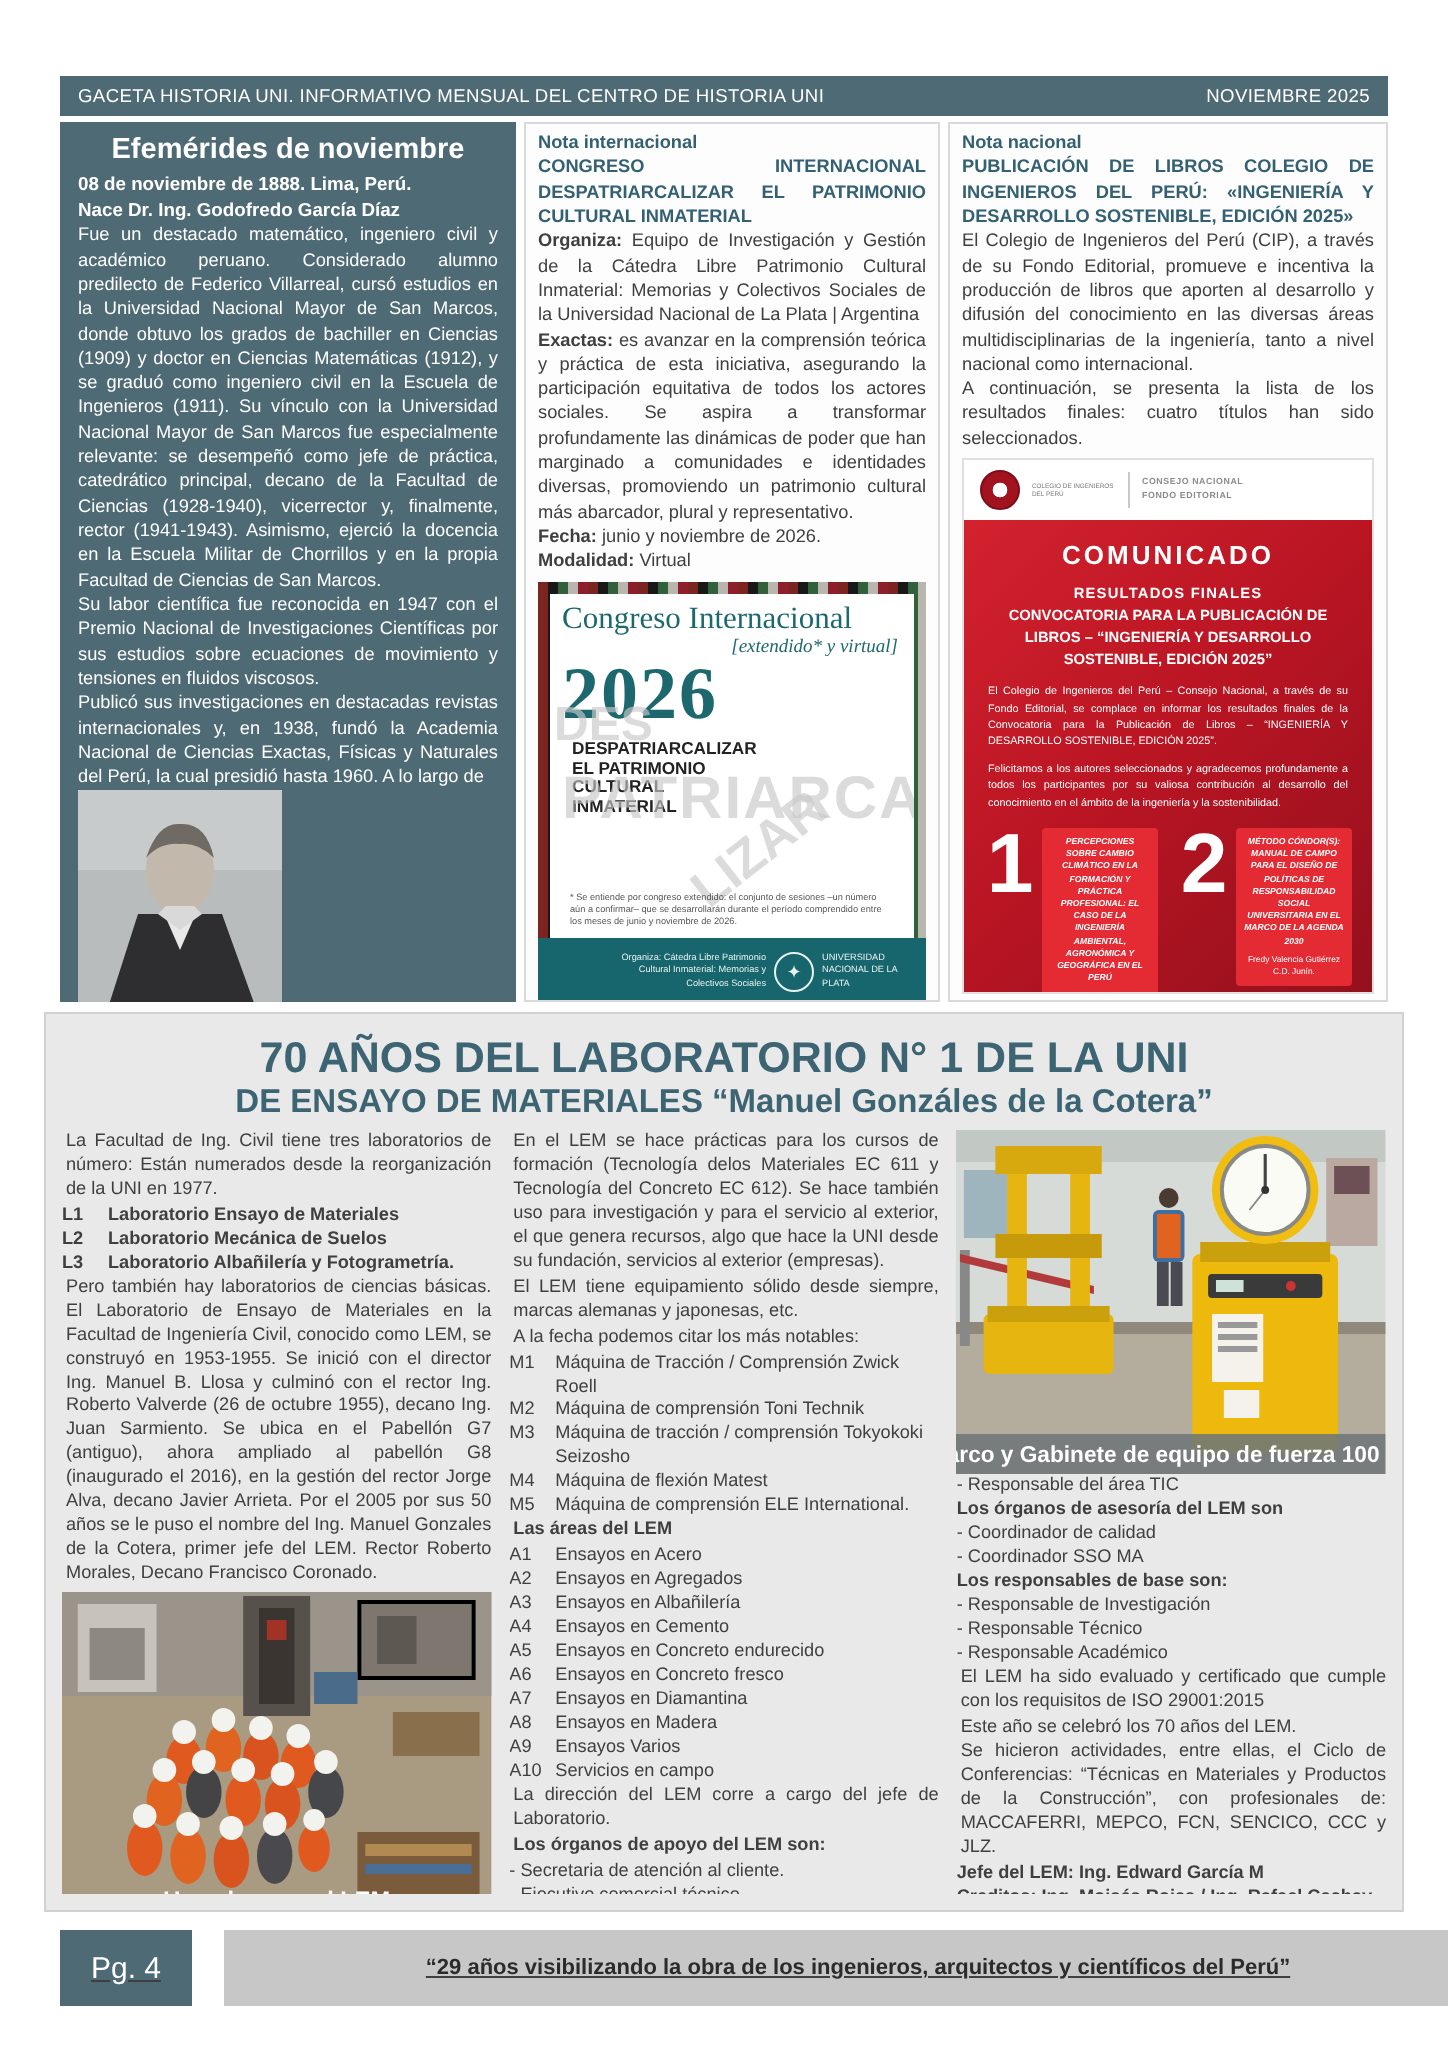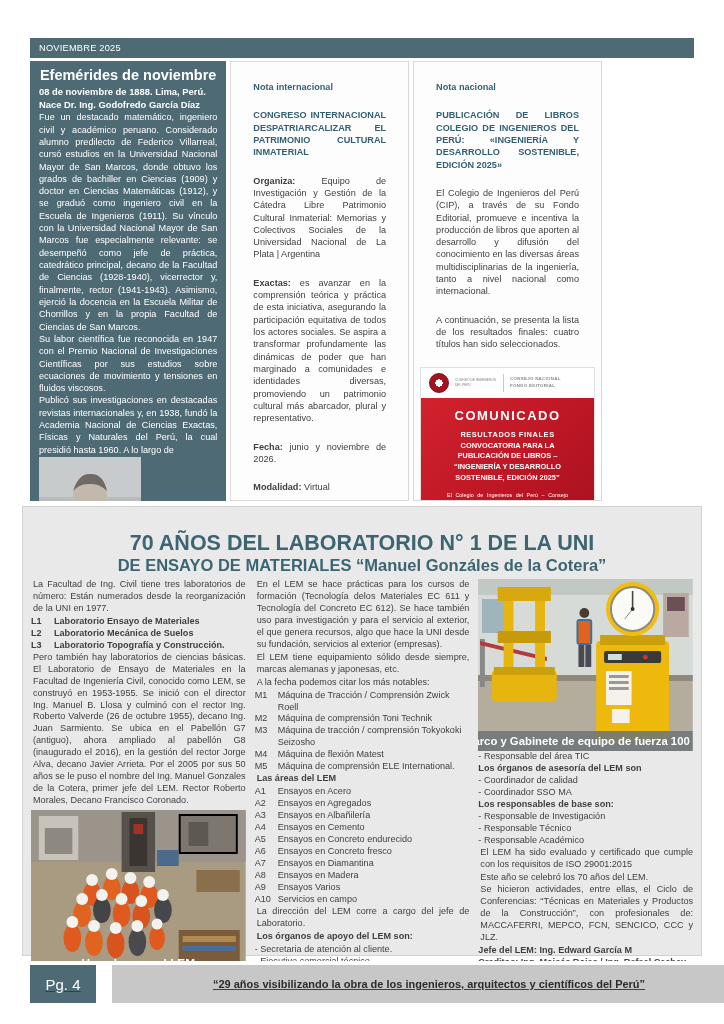--- a/index.html
+++ b/index.html
@@ -6,44 +6,44 @@
   .page{position:relative;width:724px;height:1024px;background:#ffffff;
         font-family:"Liberation Sans", sans-serif;color:#3f3f3f;overflow:hidden;}
 
   
   .masthead{position:absolute;left:30px;top:38px;width:664px;height:20px;
     background:#4e6a75;color:#fff;display:flex;align-items:center;
     justify-content:space-between;padding:0 9px;box-sizing:border-box;
     font-size:9.3px;letter-spacing:.2px;}
 
   
-  .upper{position:absolute;left:30px;top:61px;width:572px;height:440px;
+  .upper{position:absolute;left:30px;top:61px;width:664px;height:440px;
     display:flex;gap:4px;}
   .colbox{box-sizing:border-box;overflow:hidden;}
 
   
   .efem{width:228px;background:#4e6a75;color:#fff;padding:6px 9px;}
   .efem h2{margin:0 0 3px 0;font-size:14.5px;text-align:center;}
   .efem .dl{font-size:9.4px;font-weight:bold;margin:0;}
   .efem p{margin:0;font-size:9.15px;line-height:1.345;text-align:justify;}
   .efem .wrapRow{display:flex;gap:6px;margin-top:1px;}
   .efem .wrapRow p{flex:1;}
   .portrait{width:102px;height:112px;flex:none;}
 
   
   .note{width:208px;background:#fdfdfd;border:1px solid #d9d9d9;padding:3px 6px;}
   .note.right{width:220px;}
   .kicker{margin:0;font-size:13.5px;font-weight:bold;color:#336073;text-align:center;}
   .note-title{margin:0 0 3px 0;font-size:10.6px;font-weight:bold;color:#336073;
     text-align:center;line-height:1.25;}
-  .note p{margin:16px;font-size:9.15px;line-height:1.345;text-align:justify;}
+  .note p{margin:0;font-size:9.15px;line-height:1.345;text-align:justify;}
   .note b{color:#3f3f3f;}
 
   
-  .poster1{position:relative;margin-top:16px;height:212px;
+  .poster1{position:relative;margin-top:4px;height:212px;
     background:repeating-linear-gradient(90deg,#7c241f 0 5px,#181818 5px 10px,#31613a 10px 15px,#b8b6ae 15px 20px,#8d1f2c 20px 25px);
     padding:6px 6px 0 6px;box-sizing:border-box;}
   .poster1-inner{position:relative;background:#ffffff;height:172px;overflow:hidden;}
   .p1-title{font-family:"Liberation Serif", serif;color:#1d686f;font-size:15.5px;
     margin:4px 0 0 6px;}
   .p1-ext{font-family:"Liberation Serif", serif;font-style:italic;color:#1d686f;
     font-size:9.5px;text-align:right;margin:0 8px 0 0;}
   .p1-row{display:flex;align-items:flex-start;margin:0 0 0 6px;flex-direction:column;}
   .p1-year{font-family:"Liberation Serif", serif;color:#1d686f;font-size:37px;
     font-weight:bold;line-height:1;letter-spacing:1px;}
@@ -67,40 +67,40 @@
   .poster2{margin-top:4px;height:268px;box-sizing:border-box;overflow:hidden;
     border:1px solid #e0e0e0;}
   .p2-head{height:30px;background:#fff;display:flex;align-items:center;gap:6px;
     padding:0 8px;box-sizing:border-box;}
   .cip-logo{width:18px;height:18px;border-radius:50%;background:radial-gradient(circle at 50% 50%, #fff 0 28%, #a3131f 30% 100%);
     border:1px solid #7c0e18;flex:none;}
   .cip-small{font-size:3.2px;color:#7a7a7a;width:42px;line-height:1.3;}
   .p2-divider{width:1px;height:18px;background:#c9c9c9;}
   .p2-head-right{font-size:4.4px;color:#8a8a8a;white-space:pre-line;line-height:1.5;
     font-weight:bold;letter-spacing:.3px;}
-  .p2-body{height:238px;box-sizing:border-box;color:#fff;padding:8px 24px;
+  .p2-body{height:238px;box-sizing:border-box;color:#fff;padding:8px 10px;
     background:linear-gradient(135deg,#d2222e 0%,#bb1523 45%,#93101d 100%);}
   .p2-title{text-align:center;font-weight:bold;font-size:13px;letter-spacing:1.5px;
     margin:2px 0 7px 0;}
   .p2-sub1{text-align:center;font-weight:bold;font-size:7.4px;letter-spacing:.6px;margin:0 0 2px 0;}
   .p2-sub2{text-align:center;font-weight:bold;font-size:7.4px;line-height:1.45;margin:0 8px 7px 8px;}
   .p2-para{font-size:5.4px;line-height:1.55;text-align:justify;margin:0 2px 5px 2px;}
   .p2-grid{display:grid;grid-template-columns:1fr 1fr;gap:7px 10px;margin-top:8px;}
   .p2-item{display:flex;gap:3px;align-items:flex-start;}
   .p2-num{font-size:42px;font-weight:bold;line-height:.85;flex:none;width:26px;
     text-align:center;}
   .p2-box{background:#e42a33;border-radius:2px;padding:4px 4px;flex:1;min-height:48px;}
   .p2-box-title{font-size:4.3px;font-weight:bold;font-style:italic;text-align:center;
     line-height:1.45;}
   .p2-box-auth{font-size:4.2px;text-align:center;margin-top:3px;line-height:1.5;
     white-space:pre-line;}
 
   
   .lower{position:absolute;left:22px;top:506px;width:680px;height:450px;
-    background:#e9e9e9;border:1px solid #d2d2d2;box-sizing:border-box;padding:22px 8px;}
+    background:#e9e9e9;border:1px solid #d2d2d2;box-sizing:border-box;padding:8px 8px;}
   .low-t1{margin:2px 0 0 0;text-align:center;font-size:21.5px;font-weight:bold;color:#3c6472;}
   .low-t2{margin:0 0 4px 0;text-align:center;font-size:16.5px;font-weight:bold;color:#3c6472;}
   .low-cols{display:flex;gap:9px;height:382px;}
   .lc{flex:1;overflow:hidden;font-size:9.1px;line-height:1.315;}
   .lc p{margin:0 0 1px 2px;text-align:justify;}
   .coderow{display:flex;}
   .coderow .code{width:23px;flex:none;}
   .coderow .lbl{flex:1;}
   .coderow.boldrow{font-weight:bold;}
   .bold{font-weight:bold;}
@@ -113,20 +113,21 @@
     justify-content:center;font-size:15px;flex:none;}
   .quote-bar{flex:1;background:#c7c7c7;color:#2b2b2b;display:flex;align-items:center;
     justify-content:center;font-size:11px;font-weight:600;}
 </style>
 </head>
 <body>
 
 <div class="page">
 
   <div class="masthead">
+    <span>GACETA HISTORIA UNI. INFORMATIVO MENSUAL DEL CENTRO DE HISTORIA UNI</span>
     <span>NOVIEMBRE 2025</span>
   </div>
 
   <div class="upper">
 
     <div class="colbox efem">
       <h2>Efemérides de noviembre</h2>
       <p class="dl">08 de noviembre de 1888. Lima, Perú.</p>
       <p class="dl">Nace Dr. Ing. Godofredo García Díaz</p>
       <p>Fue un destacado matemático, ingeniero civil y académico peruano. Considerado alumno predilecto de Federico Villarreal, cursó estudios en la Universidad Nacional Mayor de San Marcos, donde obtuvo los grados de bachiller en Ciencias (1909) y doctor en Ciencias Matemáticas (1912), y se graduó como ingeniero civil en la Escuela de Ingenieros (1911). Su vínculo con la Universidad Nacional Mayor de San Marcos fue especialmente relevante: se desempeñó como jefe de práctica, catedrático principal, decano de la Facultad de Ciencias (1928-1940), vicerrector y, finalmente, rector (1941-1943). Asimismo, ejerció la docencia en la Escuela Militar de Chorrillos y en la propia Facultad de Ciencias de San Marcos.</p>
@@ -237,21 +238,21 @@
               <span class="lbl">Laboratorio Ensayo de Materiales</span>
             </div>
 
             <div class="coderow boldrow">
               <span class="code">L2</span>
               <span class="lbl">Laboratorio Mecánica de Suelos</span>
             </div>
 
             <div class="coderow boldrow">
               <span class="code">L3</span>
-              <span class="lbl">Laboratorio Topografía y Construcción.</span>
+              <span class="lbl">Laboratorio Albañilería y Fotogrametría.</span>
             </div>
           </div>
         <p>Pero también hay laboratorios de ciencias básicas. El Laboratorio de Ensayo de Materiales en la Facultad de Ingeniería Civil, conocido como LEM, se construyó en 1953-1955. Se inició con el director Ing. Manuel B. Llosa y culminó con el rector Ing. Roberto Valverde (26 de octubre 1955), decano Ing. Juan Sarmiento. Se ubica en el Pabellón G7 (antiguo), ahora ampliado al pabellón G8 (inaugurado el 2016), en la gestión del rector Jorge Alva, decano Javier Arrieta. Por el 2005 por sus 50 años se le puso el nombre del Ing. Manuel Gonzales de la Cotera, primer jefe del LEM. Rector Roberto Morales, Decano Francisco Coronado.</p>
         <svg class="photo-class" viewBox="0 0 218 166" preserveAspectRatio="none">
           <rect width="218" height="166" fill="#a99a82"></rect>
           <rect x="0" y="0" width="218" height="52" fill="#9a948b"></rect>
           <rect x="8" y="6" width="40" height="44" fill="#c8c3ba"></rect>
           <rect x="14" y="18" width="28" height="26" fill="#8d8880"></rect>
           <rect x="92" y="2" width="34" height="60" fill="#57514b"></rect>
           <rect x="100" y="8" width="18" height="48" fill="#3a3531"></rect>

